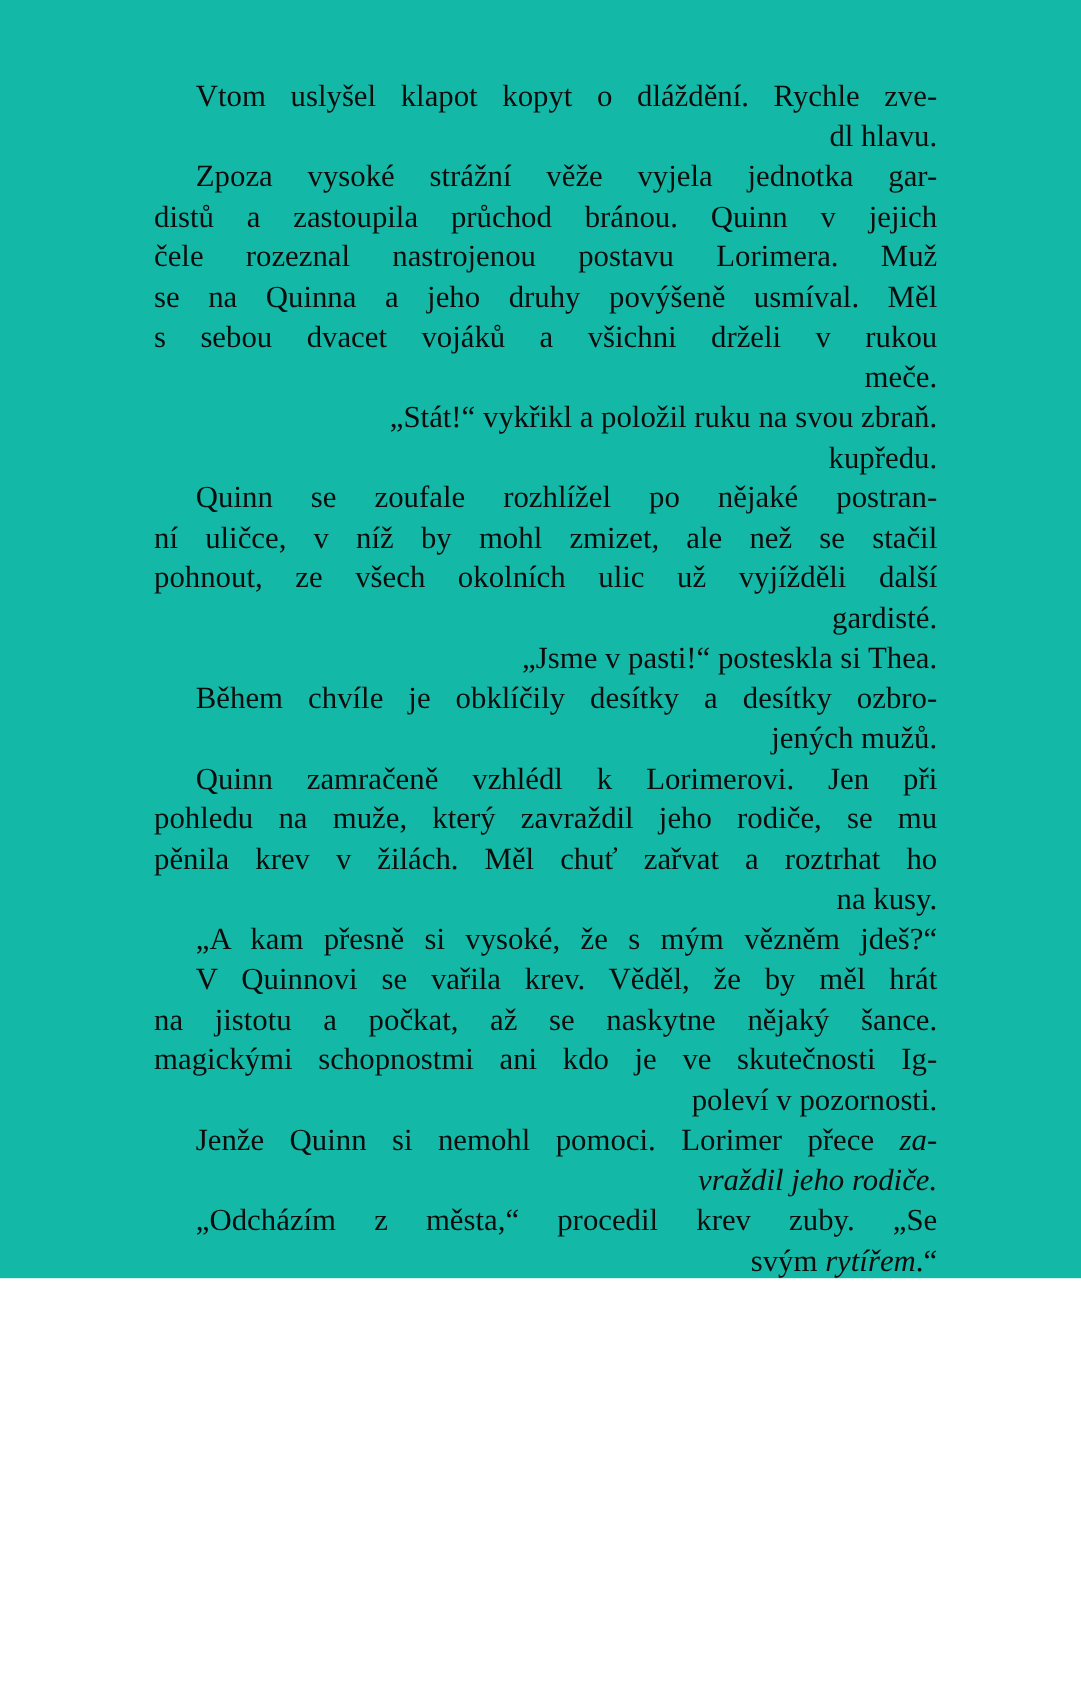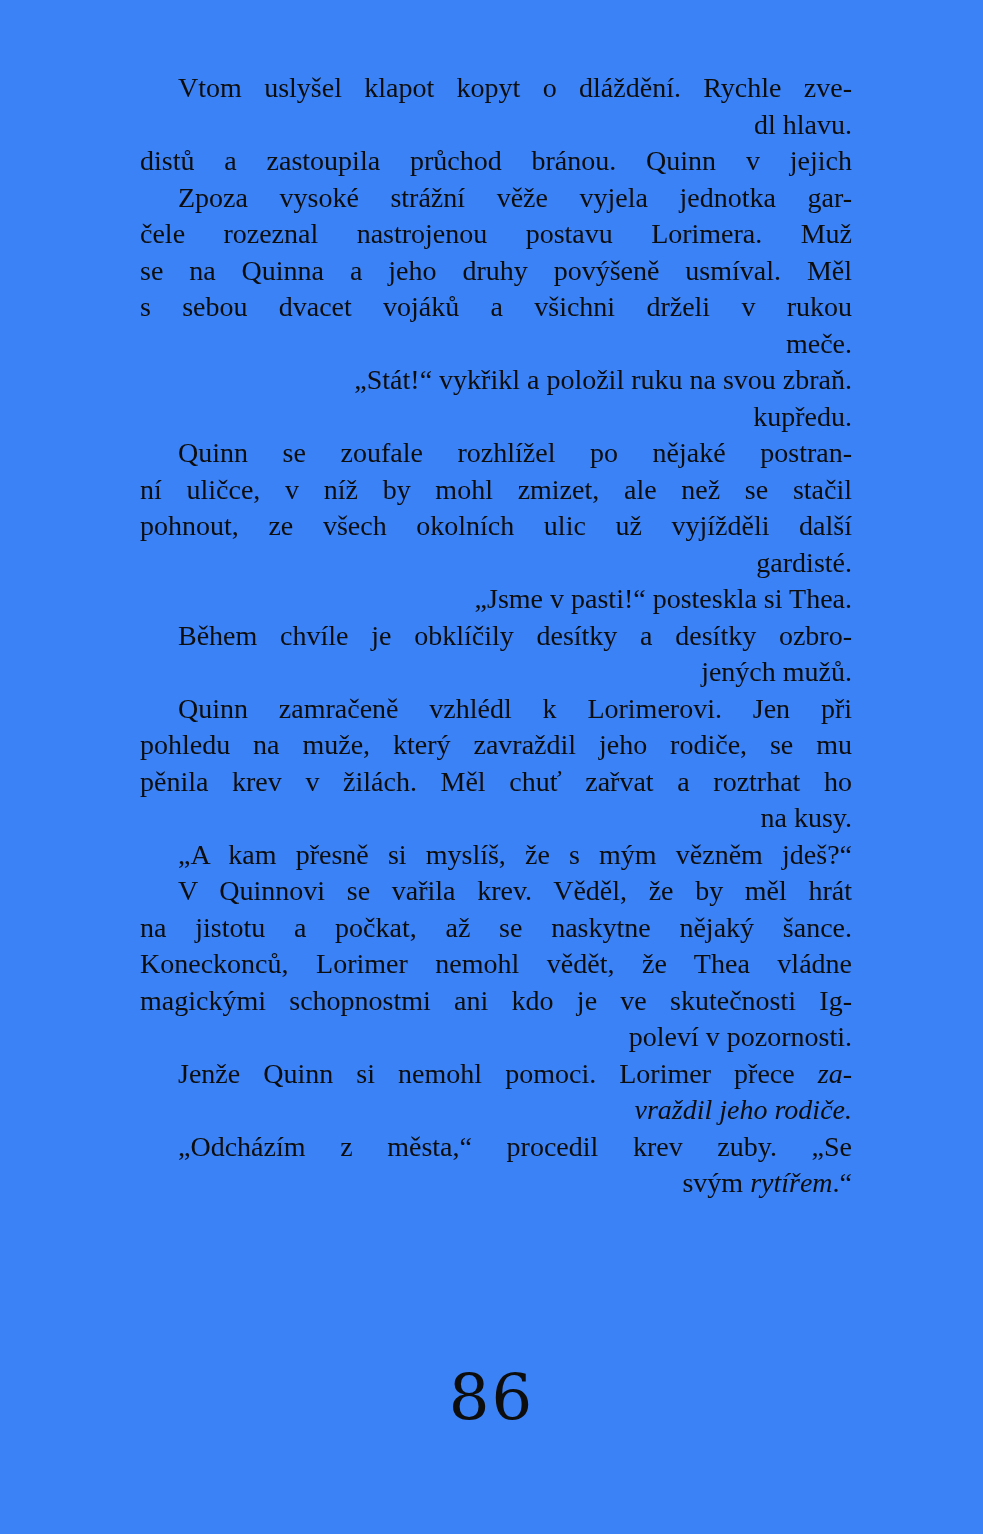--- a/index.html
+++ b/index.html
@@ -8,22 +8,22 @@
   }
   body {
     width: 983px;
     height: 1534px;
     background: #ffffff;
     font-family: "Liberation Serif", serif;
   }
   .book-page {
     position: relative;
     width: 983px;
-    height: 1534px;
-    background: #3b82f6;
+    height: 1162px;
+    background: #14b8a6;
     overflow: hidden;
   }
   .page-text {
     position: absolute;
     left: 140px;
     top: 70px;
     width: 712px;
     font-size: 28px;
     line-height: 36.5px;
     color: #0d0d0d;
@@ -60,43 +60,42 @@
     letter-spacing: 2px;
   }
 </style>
 </head>
 <body>
 
 <div class="book-page">
   <div class="page-text">
       <div class="text-line justify indent"><span>Vtom uslyšel klapot kopyt o dláždění. Rychle zve-</span></div>
       <div class="text-line left"><span>dl hlavu.</span></div>
+      <div class="text-line justify indent"><span>Zpoza vysoké strážní věže vyjela jednotka gar-</span></div>
       <div class="text-line justify"><span>distů a zastoupila průchod bránou. Quinn v jejich</span></div>
-      <div class="text-line justify indent"><span>Zpoza vysoké strážní věže vyjela jednotka gar-</span></div>
       <div class="text-line justify"><span>čele rozeznal nastrojenou postavu Lorimera. Muž</span></div>
       <div class="text-line justify"><span>se na Quinna a jeho druhy povýšeně usmíval. Měl</span></div>
       <div class="text-line justify"><span>s sebou dvacet vojáků a všichni drželi v rukou</span></div>
       <div class="text-line left"><span>meče.</span></div>
       <div class="text-line left indent"><span>„Stát!“ vykřikl a položil ruku na svou zbraň.</span></div>
       <div class="text-line left"><span>kupředu.</span></div>
       <div class="text-line justify indent"><span>Quinn se zoufale rozhlížel po nějaké postran-</span></div>
       <div class="text-line justify"><span>ní uličce, v níž by mohl zmizet, ale než se stačil</span></div>
       <div class="text-line justify"><span>pohnout, ze všech okolních ulic už vyjížděli další</span></div>
       <div class="text-line left"><span>gardisté.</span></div>
       <div class="text-line left indent"><span>„Jsme v pasti!“ posteskla si Thea.</span></div>
       <div class="text-line justify indent"><span>Během chvíle je obklíčily desítky a desítky ozbro-</span></div>
       <div class="text-line left"><span>jených mužů.</span></div>
       <div class="text-line justify indent"><span>Quinn zamračeně vzhlédl k Lorimerovi. Jen při</span></div>
       <div class="text-line justify"><span>pohledu na muže, který zavraždil jeho rodiče, se mu</span></div>
       <div class="text-line justify"><span>pěnila krev v žilách. Měl chuť zařvat a roztrhat ho</span></div>
       <div class="text-line left"><span>na kusy.</span></div>
-      <div class="text-line justify indent"><span>„A kam přesně si myslíš, že s mým vězněm jdeš?“</span></div>
+      <div class="text-line justify indent"><span>„A kam přesně si vysoké, že s mým vězněm jdeš?“</span></div>
       <div class="text-line justify indent"><span>V Quinnovi se vařila krev. Věděl, že by měl hrát</span></div>
       <div class="text-line justify"><span>na jistotu a počkat, až se naskytne nějaký šance.</span></div>
-      <div class="text-line justify"><span>Koneckonců, Lorimer nemohl vědět, že Thea vládne</span></div>
       <div class="text-line justify"><span>magickými schopnostmi ani kdo je ve skutečnosti Ig-</span></div>
       <div class="text-line left"><span>poleví v pozornosti.</span></div>
       <div class="text-line justify indent"><span>Jenže Quinn si nemohl pomoci. Lorimer přece </span><i>za-</i></div>
       <div class="text-line left"><i>vraždil jeho rodiče.</i></div>
       <div class="text-line justify indent"><span>„Odcházím z města,“ procedil krev zuby. „Se</span></div>
       <div class="text-line left"><span>svým </span><i>rytířem</i><span>.“</span></div>
     </div>
   <div class="page-number">86</div>
 </div>
 

